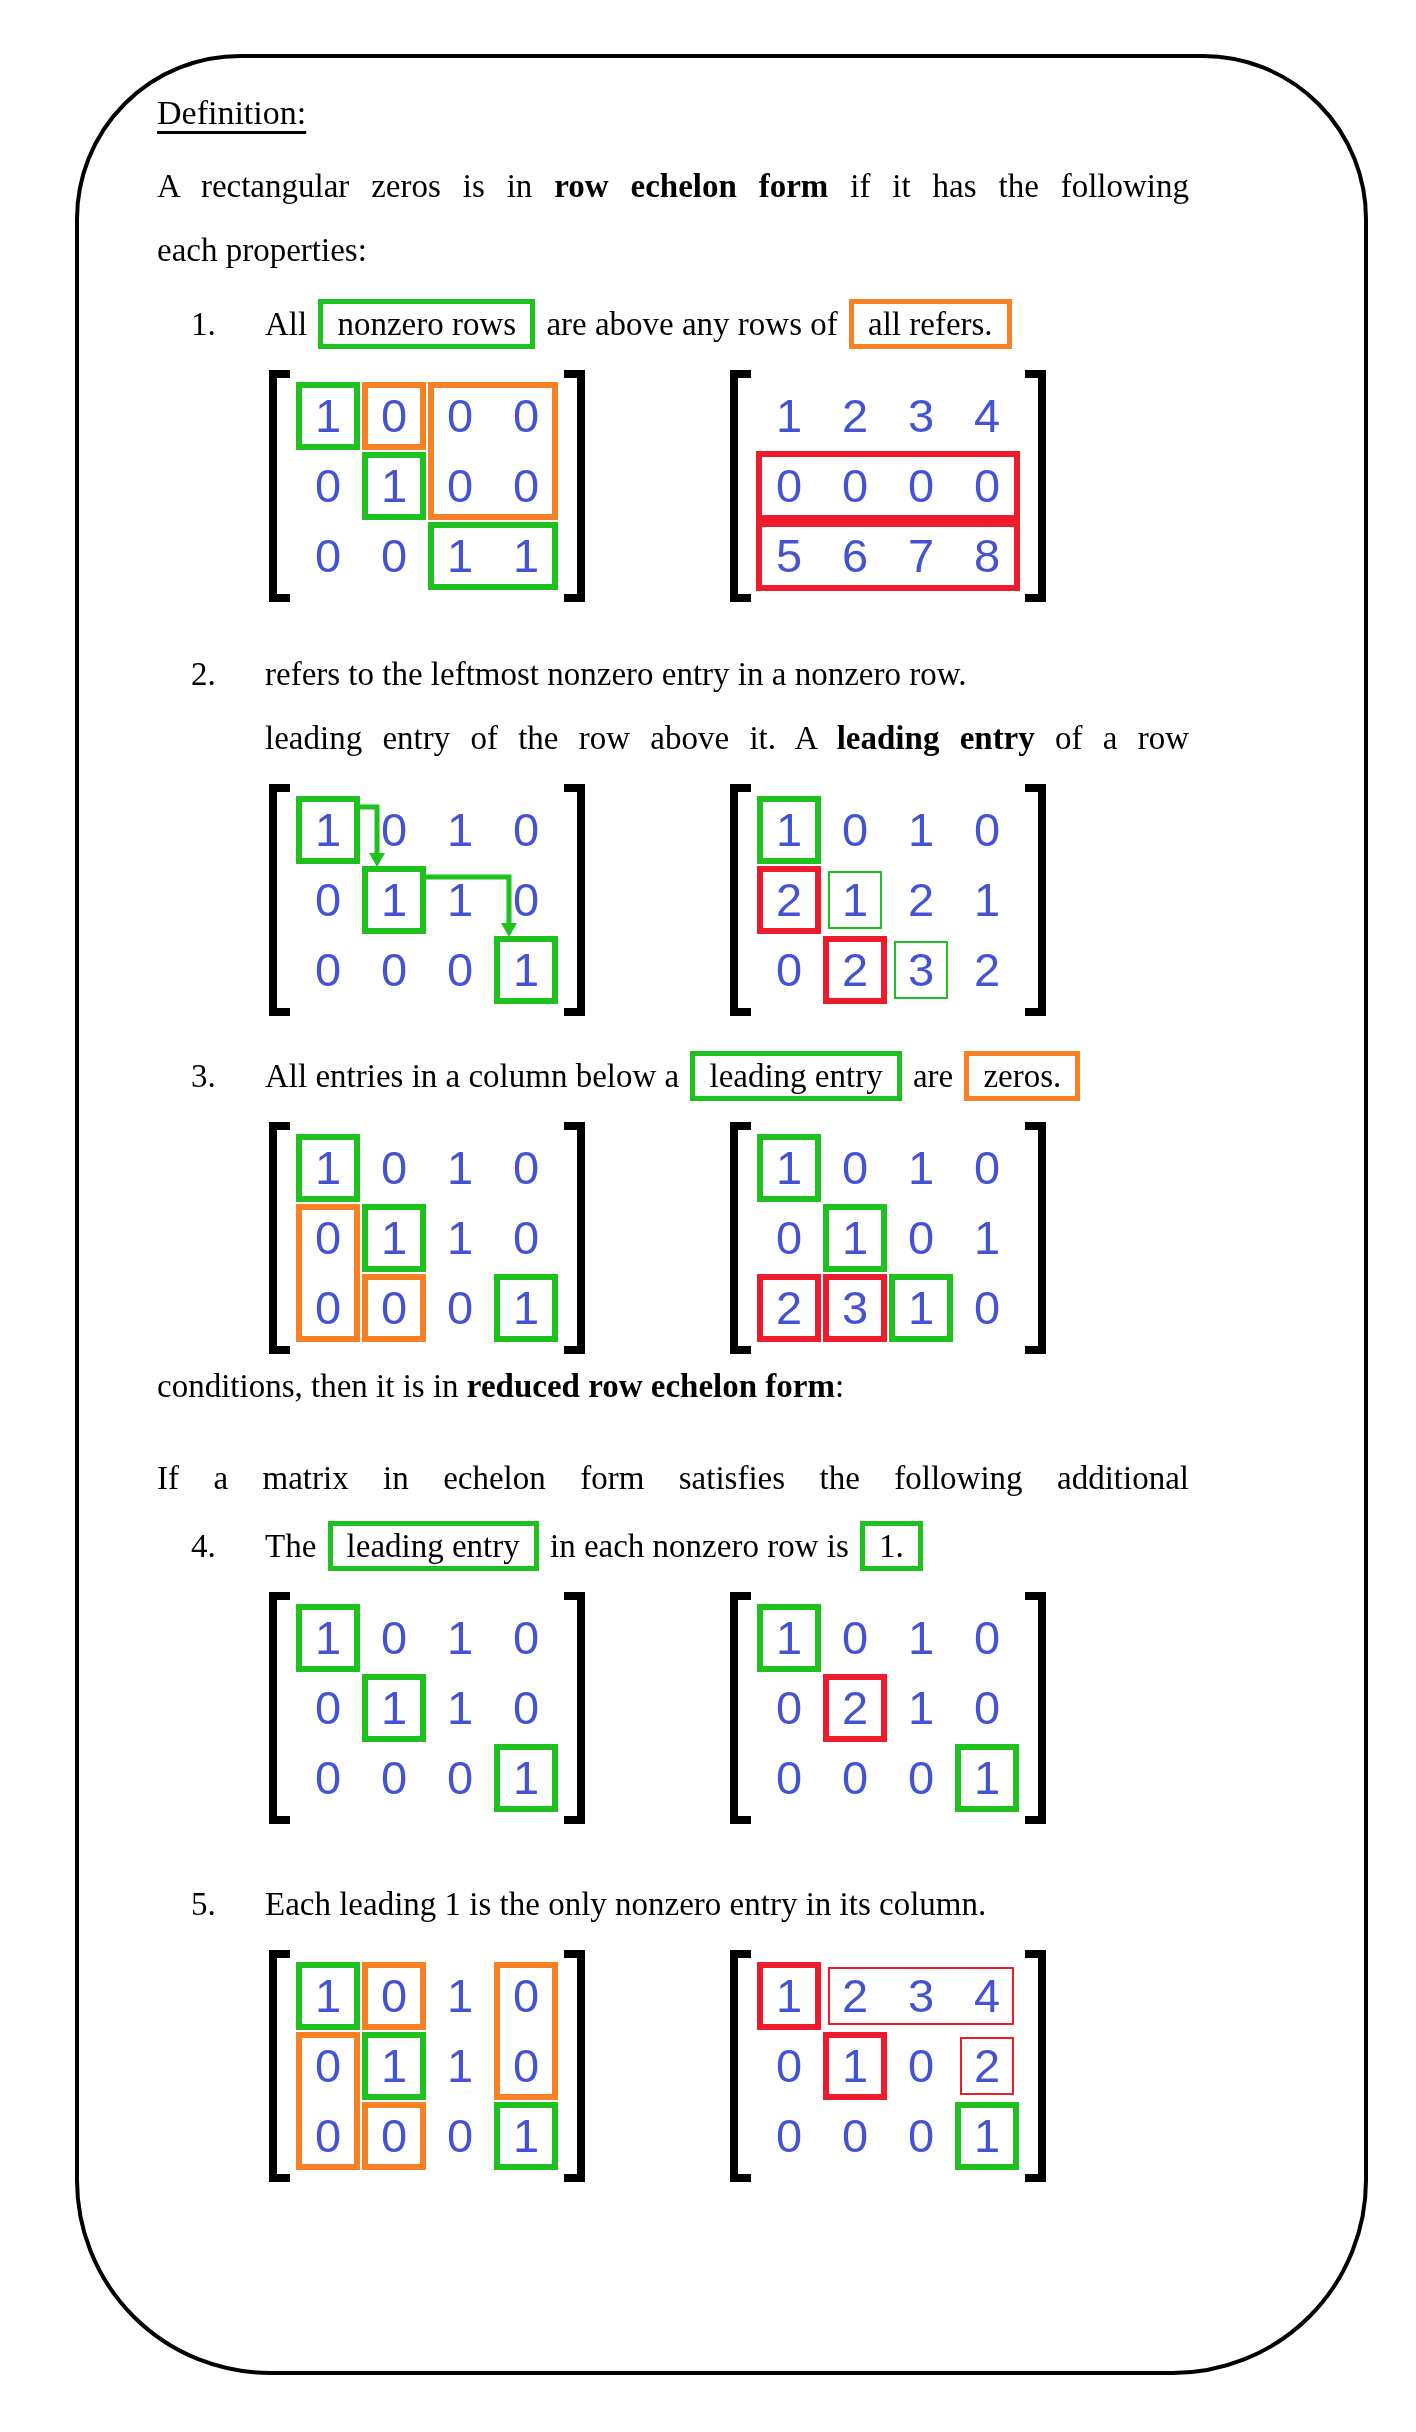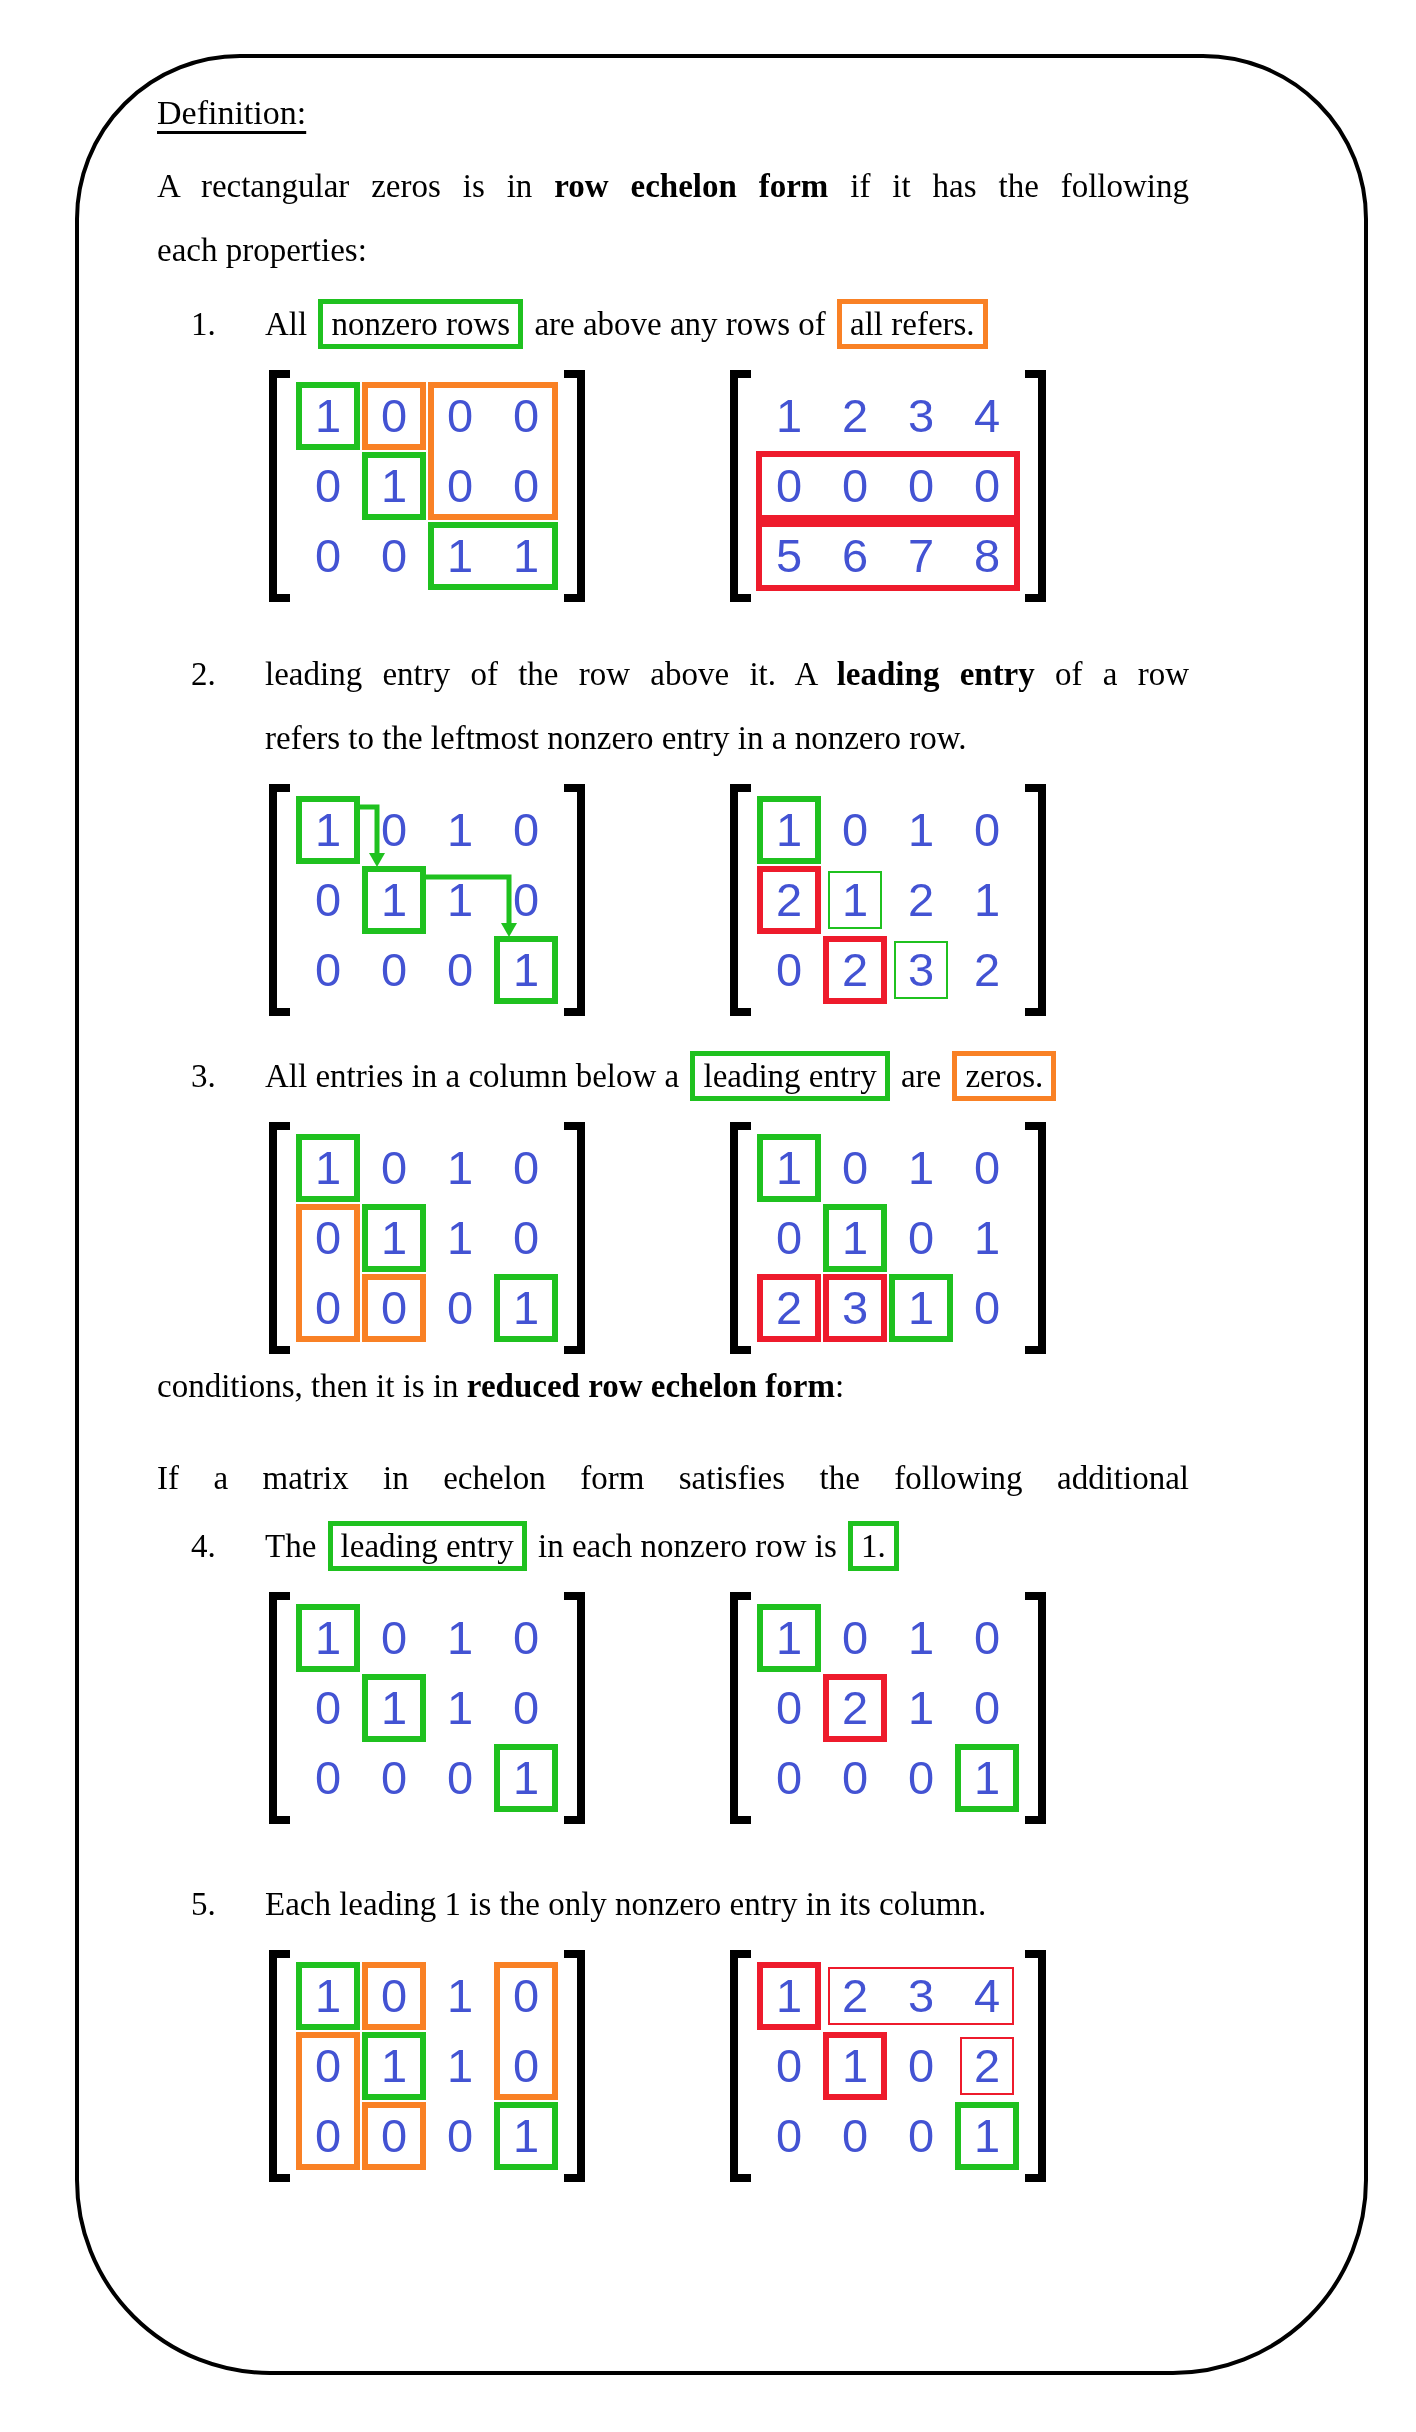--- a/index.html
+++ b/index.html
@@ -9,21 +9,21 @@
   .sheet{position:absolute;left:75px;top:54px;width:1293px;height:2321px;
          border:4px solid #000;border-radius:165px 165px 195px 195px;background:#fff}
   .content{padding:26px 175px 0 78px}
   .line{font-size:33px;line-height:64px}
   .jl{text-align:justify;text-align-last:justify}
   .b{font-weight:700}
   .u{text-decoration:underline;text-decoration-thickness:3px;text-underline-offset:7px}
   .title{font-size:34px;line-height:58px}
   .item{position:relative;padding-left:108px}
   .item .num{position:absolute;left:34px;top:0;font-size:33px;line-height:64px}
-  .wbox{border:5px solid;padding:2px 8px;margin:0 3px}
+  .wbox{border:5px solid;padding:2px 14px;margin:0 3px}
   .wbox.green{border-color:var(--green)}
   .wbox.orange{border-color:var(--orange)}
   .m-intro{margin-top:12px}
   .m-item1{margin-top:10px}
   .m-mrow{margin-top:14px}
   .m-item2{margin-top:40px}
   .m-item3{margin-top:28px}
   .m-para2{margin-top:28px}
   .m-item4{margin-top:4px}
   .m-item5{margin-top:48px}
@@ -104,22 +104,22 @@
               <div class="mcell" style="left: 198px; top: 140px;">8</div>
               <div class="mbox red" style="left: 0px; top: 70px; width: 264px; height: 70px;"></div>
               <div class="mbox red" style="left: 0px; top: 140px; width: 264px; height: 70px;"></div>
             </div>
             <div class="mbr r"></div>
           </div>
       </div>
 
       <div class="item m-item2">
         <span class="num">2.</span>
+        <p class="line"><span class="">refers to the leftmost nonzero entry in a nonzero row.</span></p>
         <p class="line jl"><span class="">leading entry of the row above it. A </span><span class="b ">leading entry</span><span class=""> of a row</span></p>
-        <p class="line"><span class="">refers to the leftmost nonzero entry in a nonzero row.</span></p>
       </div>
 
       <div class="mrow m-mrow">
         <div class="matrix">
             <div class="mbr l"></div>
             <div class="mgrid">
               <div class="mcell" style="left: 0px; top: 0px;">1</div>
               <div class="mcell" style="left: 66px; top: 0px;">0</div>
               <div class="mcell" style="left: 132px; top: 0px;">1</div>
               <div class="mcell" style="left: 198px; top: 0px;">0</div>

